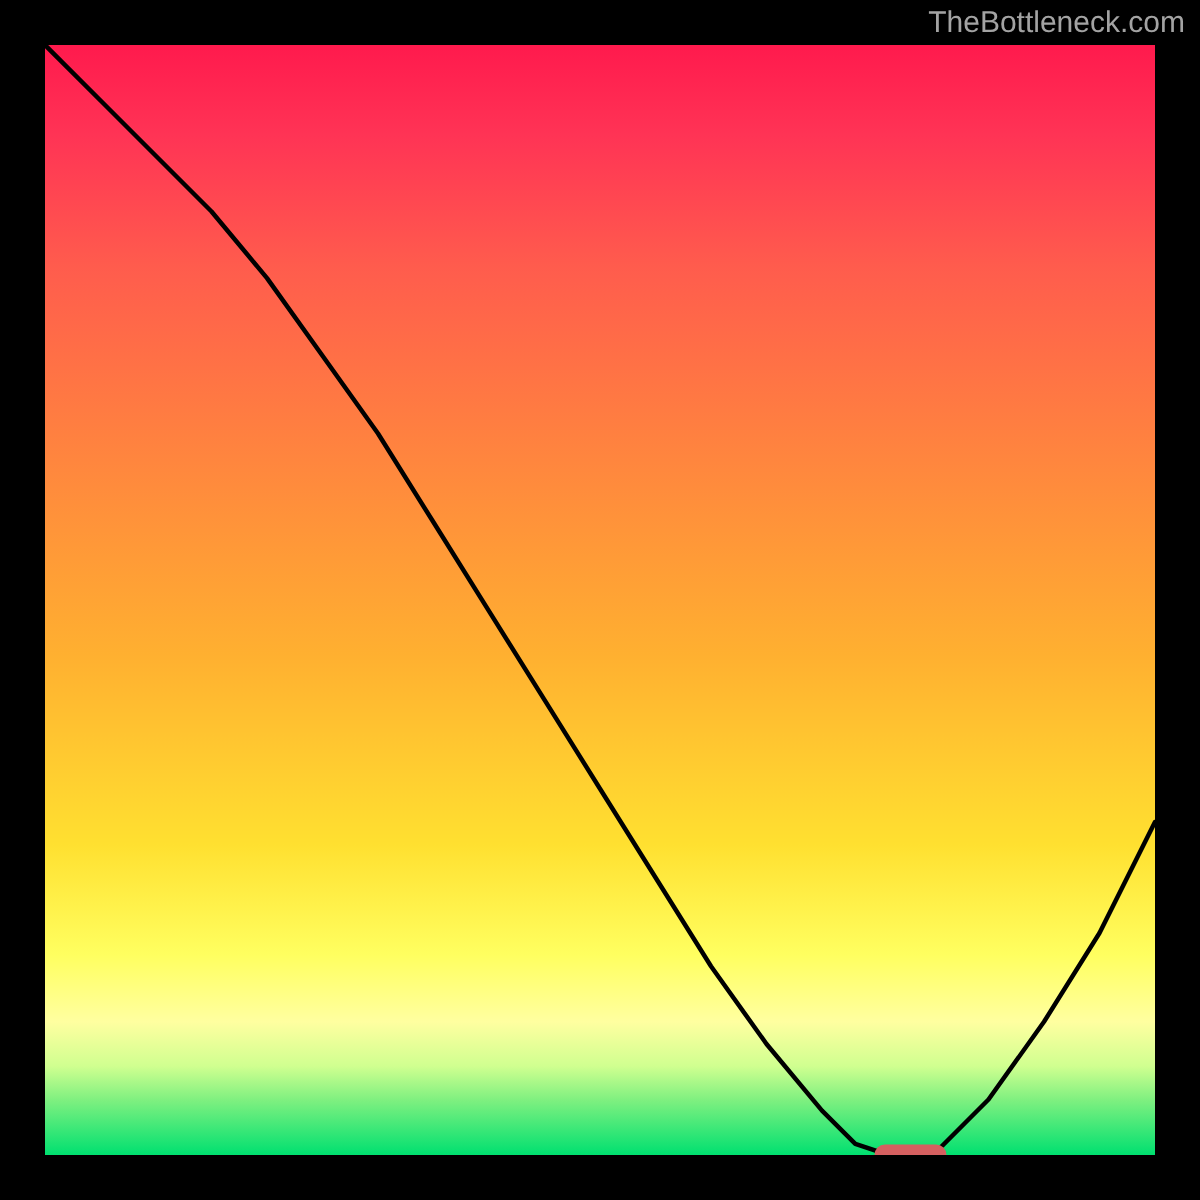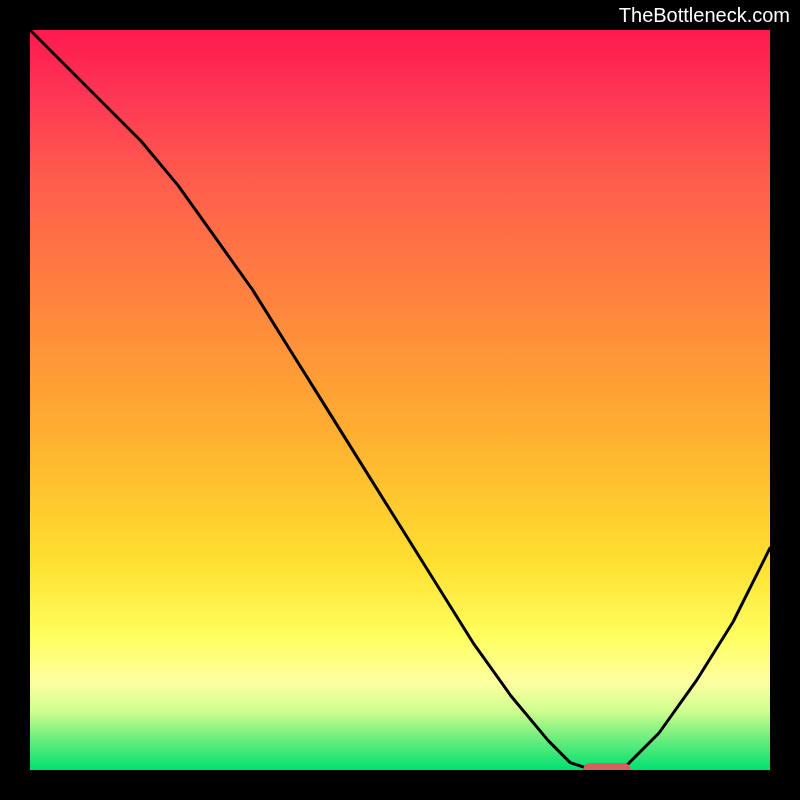--- a/index.html
+++ b/index.html
@@ -10,21 +10,21 @@
     background: #000;
     position: relative;
     overflow: hidden;
   }
   .watermark {
     position: absolute;
     top: 4px;
     right: 10px;
     font-family: Arial, sans-serif;
     font-size: 20px;
-    color: #ffffff;
+    color: #a3a3a3;
     z-index: 10;
   }
   .chart-area {
     position: absolute;
     left: 30px;
     top: 30px;
     width: 740px;
     height: 740px;
     overflow: hidden;
   }

